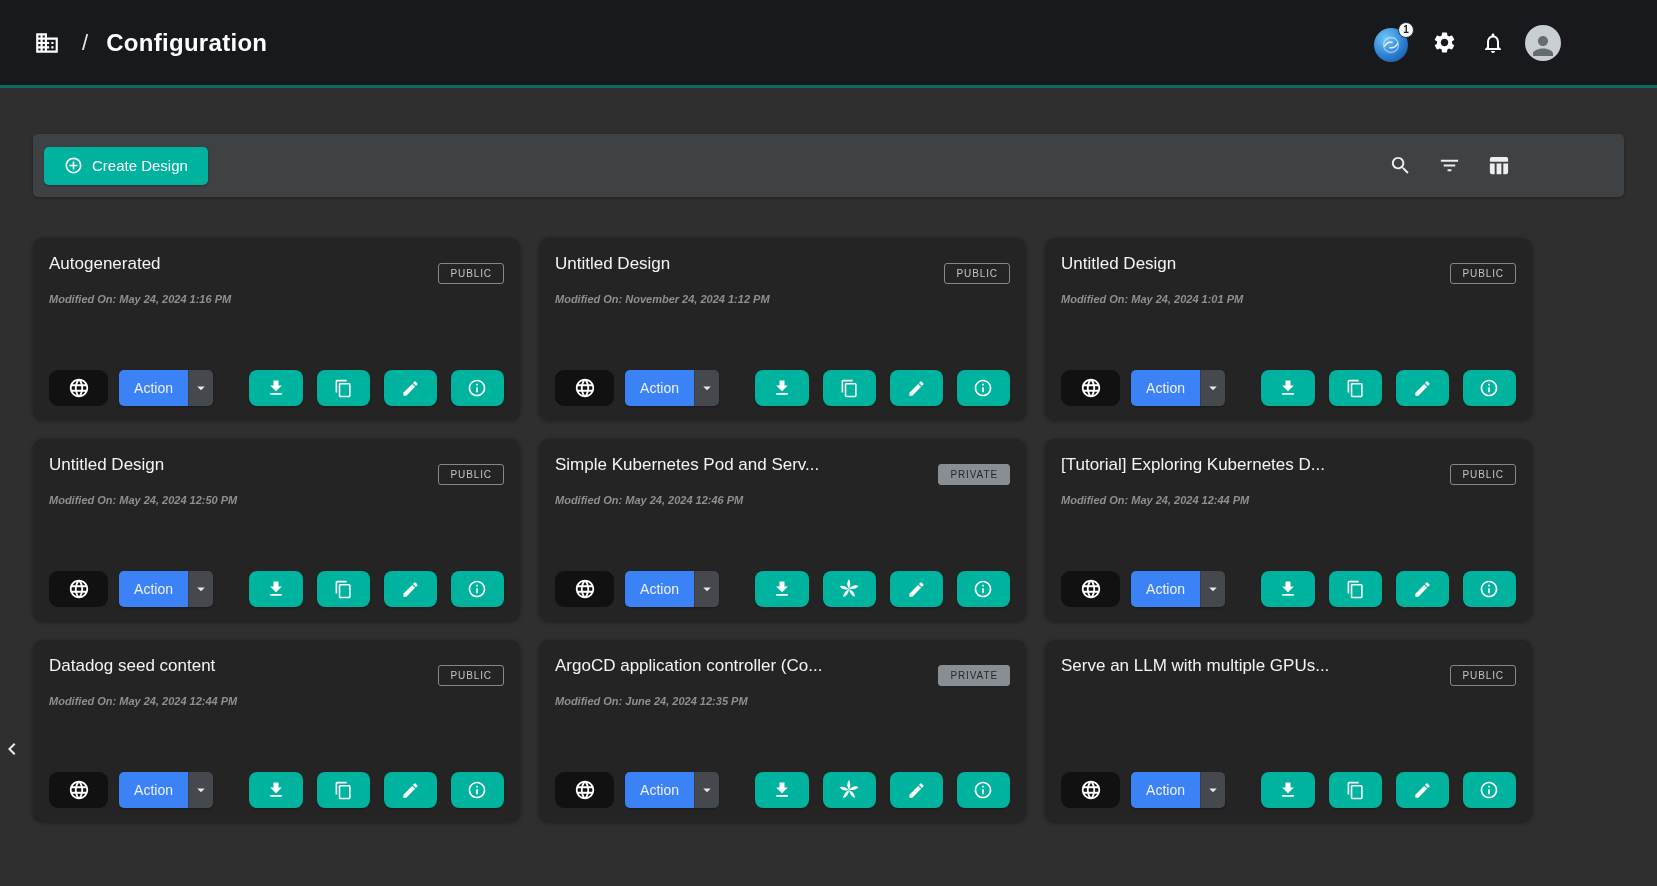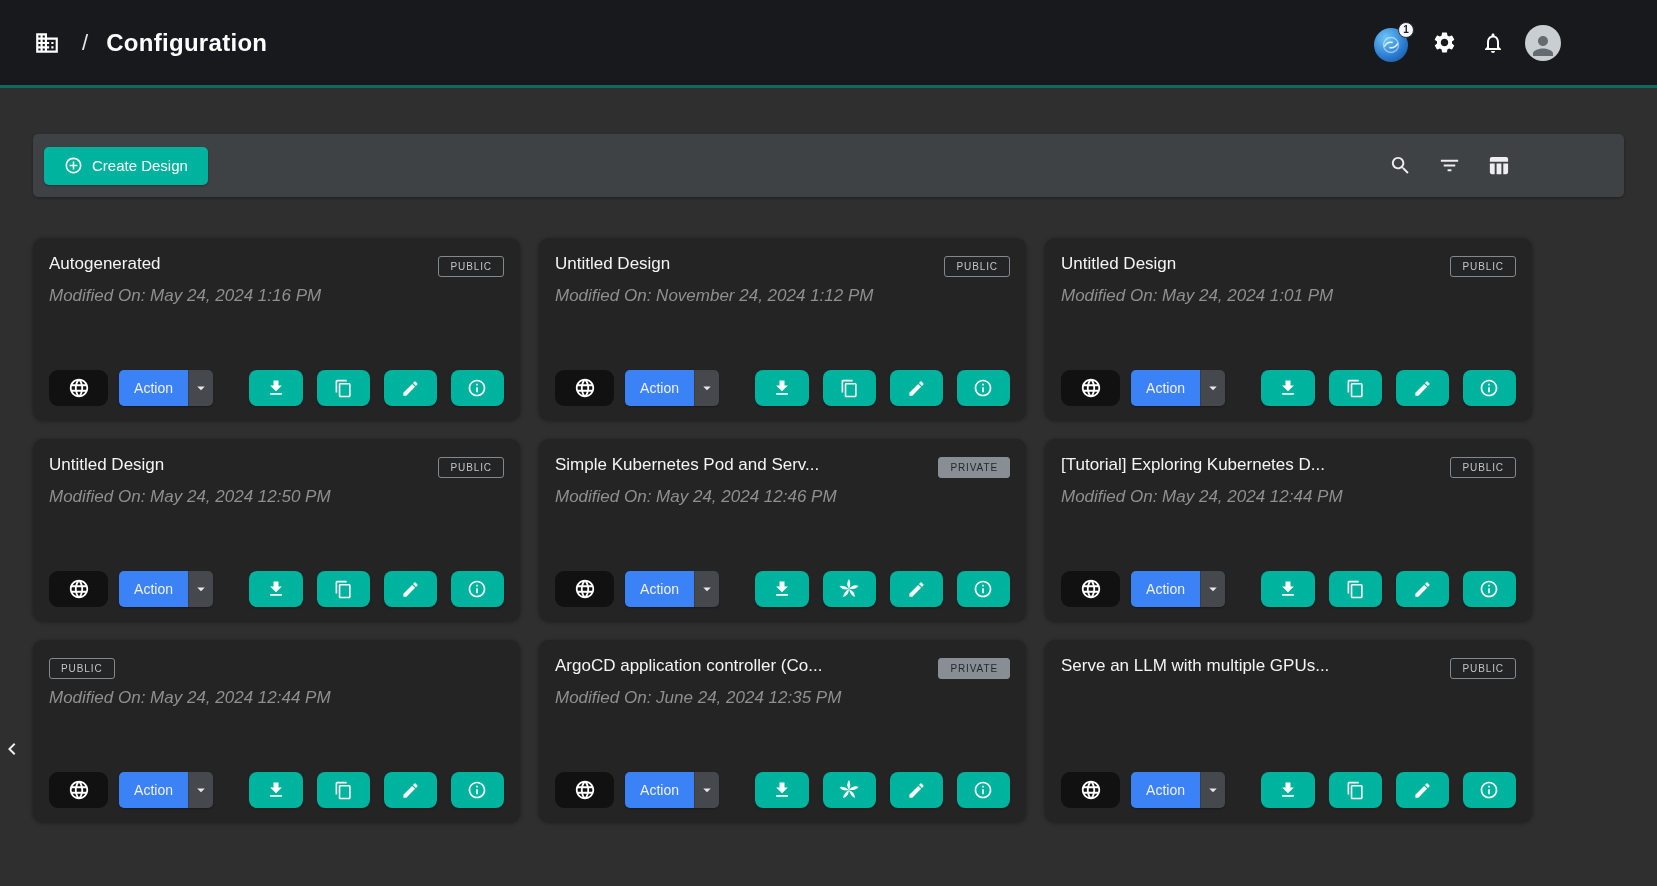--- a/index.html
+++ b/index.html
@@ -93,27 +93,27 @@
   }
   .card-head { display:flex; align-items:flex-start; }
   .card-title {
     flex:1; min-width:0;
     font-size:17px; font-weight:400; color:#F4F4F4;
     white-space:nowrap; overflow:hidden; text-overflow:ellipsis;
     padding-right:14px;
   }
   .badge {
     font-size:10px; letter-spacing:.9px; font-weight:400;
-    padding:4px 11px; border-radius:3px; flex:none; margin-top:2px;text-align:right;
+    padding:4px 11px; border-radius:3px; flex:none; margin-top:9px;text-align:right;
   }
   .badge.public { border:1px solid #83888D; color:#C2C6CA; background:transparent; }
   .badge.private { background:#888E94; color:#25292D; border:1px solid #888E94; }
   .card-modified {
     margin-top:9px;
-    font-size:17px; font-style:italic; font-weight:400; color:#8F8F8F;
+    font-size:11px; font-style:italic; font-weight:700; color:#8F8F8F;
   }
   .card-actions {
     margin-top:auto;
     display:flex; align-items:center;
   }
   .globe-btn {
     width:60px; height:36px; border-radius:9px;
     background:#111111; border:none; color:#fff; cursor:pointer;
     display:flex; align-items:center; justify-content:center;
   }
@@ -571,20 +571,21 @@
           <svg width="20" height="20" viewBox="0 0 24 24" fill="currentColor">
               <path d="M11 7h2v2h-2zm0 4h2v6h-2zm1-9C6.48 2 2 6.48 2 12s4.48 10 10 10 10-4.48 10-10S17.52 2 12 2zm0 18c-4.41 0-8-3.59-8-8s3.59-8 8-8 8 3.59 8 8-3.59 8-8 8z"></path>
             </svg>
         </span>
       </button>
     </div>
   </div>
 
   <div class="card">
     <div class="card-head">
+      <h3 class="card-title">Datadog seed content</h3>
       <span class="badge public">PUBLIC</span>
     </div>
     <div class="card-modified">Modified On: May 24, 2024 12:44 PM</div>
     <div class="card-actions">
       <button class="globe-btn">
         <span style="display:flex">
           <svg width="22" height="22" viewBox="0 0 24 24" fill="currentColor">
               <path d="M11.99 2C6.47 2 2 6.48 2 12s4.47 10 9.99 10C17.52 22 22 17.52 22 12S17.52 2 11.99 2zm6.93 6h-2.95c-.32-1.25-.78-2.45-1.38-3.56 1.84.63 3.37 1.91 4.33 3.56zM12 4.04c.83 1.2 1.48 2.53 1.91 3.96h-3.82c.43-1.43 1.08-2.76 1.91-3.96zM4.26 14C4.1 13.36 4 12.69 4 12s.1-1.36.26-2h3.38c-.08.66-.14 1.32-.14 2 0 .68.06 1.34.14 2H4.26zm.82 2h2.95c.32 1.25.78 2.45 1.38 3.56-1.84-.63-3.37-1.9-4.33-3.56zm2.95-8H5.08c.96-1.66 2.49-2.93 4.33-3.56C8.81 5.55 8.35 6.75 8.03 8zM12 19.96c-.83-1.2-1.48-2.53-1.91-3.96h3.82c-.43 1.43-1.08 2.76-1.91 3.96zM14.34 14H9.66c-.09-.66-.16-1.32-.16-2 0-.68.07-1.35.16-2h4.68c.09.65.16 1.32.16 2 0 .68-.07 1.34-.16 2zm.25 5.56c.6-1.11 1.06-2.31 1.38-3.56h2.95c-.96 1.65-2.49 2.93-4.33 3.56zM16.36 14c.08-.66.14-1.32.14-2 0-.68-.06-1.34-.14-2h3.38c.16.64.26 1.31.26 2s-.1 1.36-.26 2h-3.38z"></path>
             </svg>
         </span>

